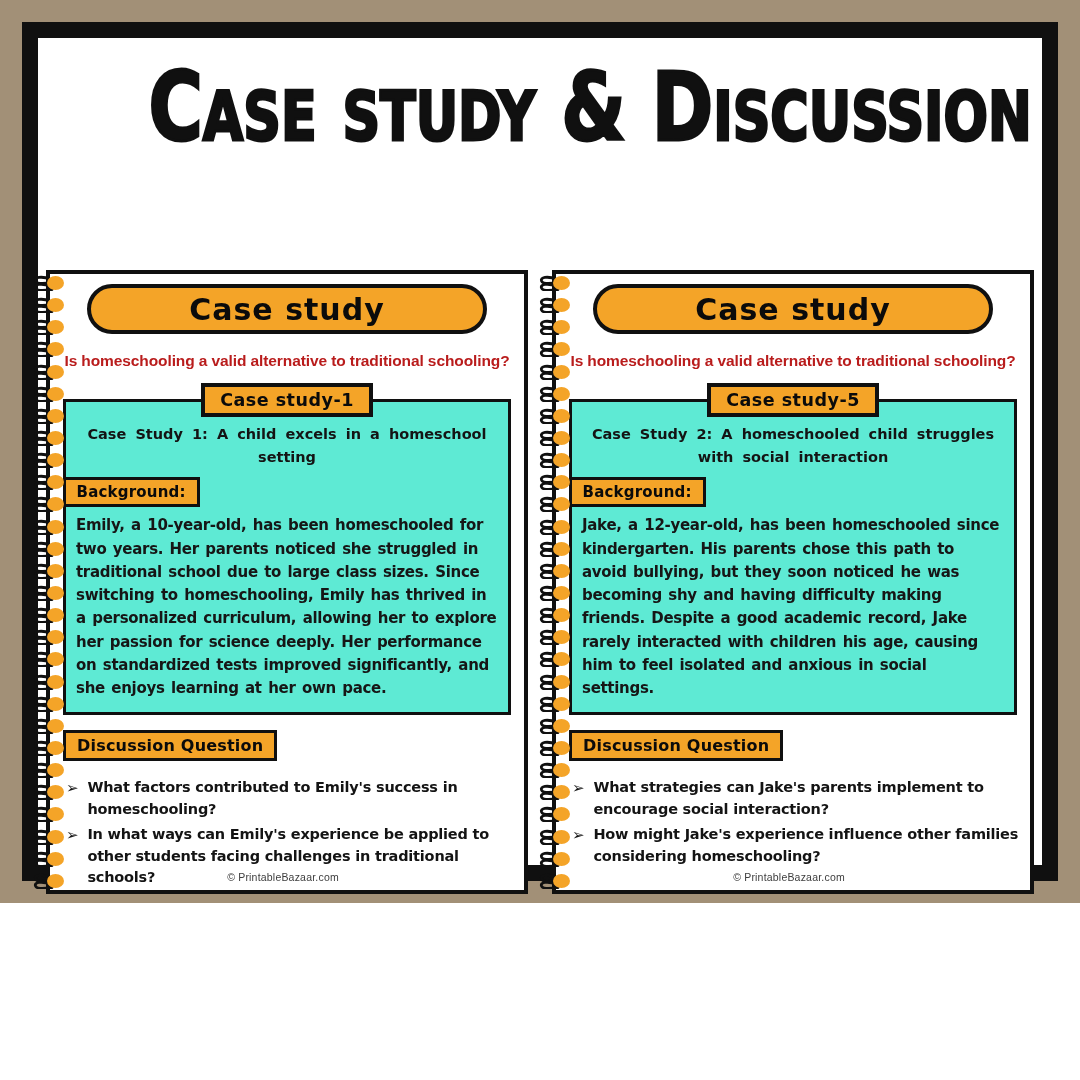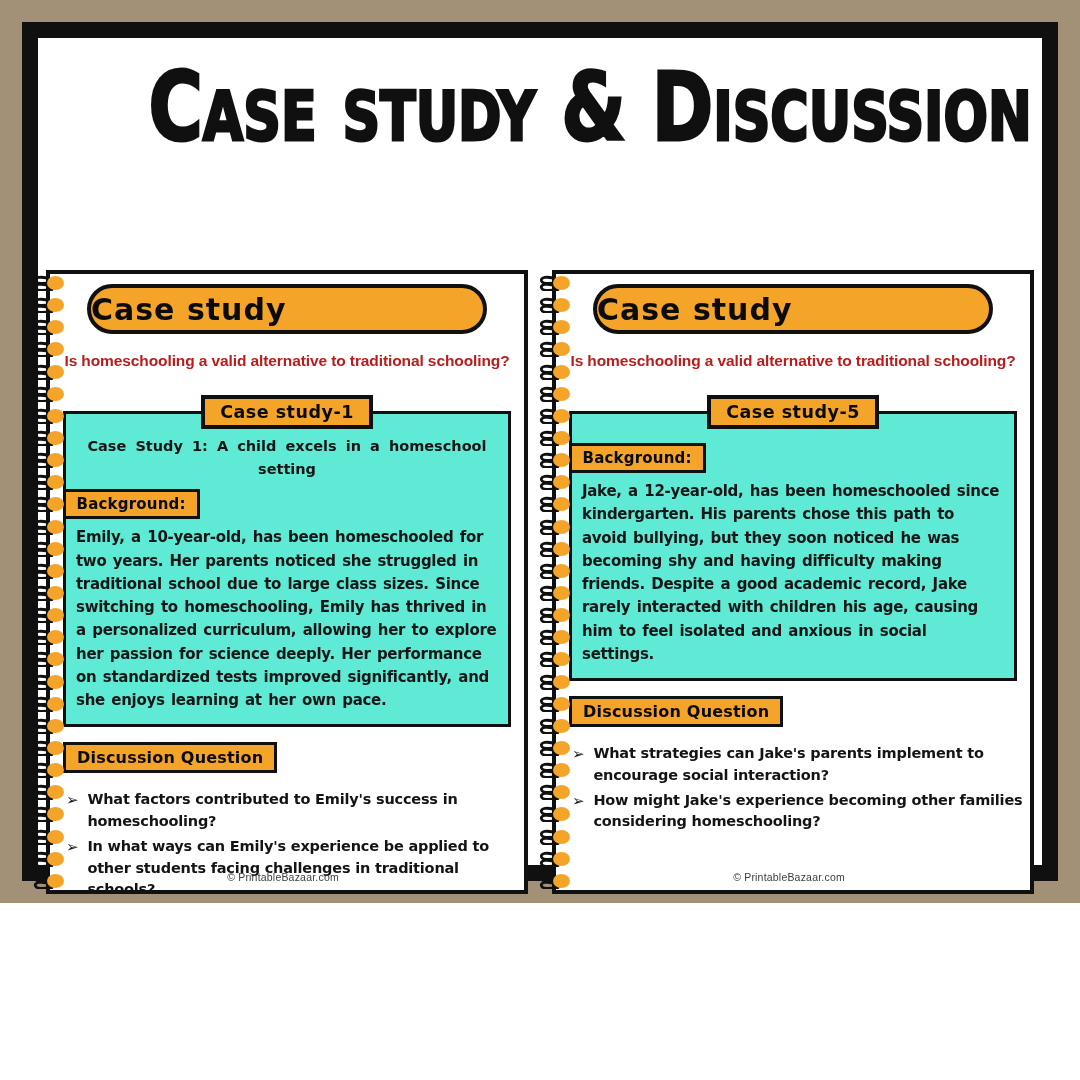--- a/index.html
+++ b/index.html
@@ -42,30 +42,30 @@
   .spiral-rail{
     position:absolute;left:-18px;top:0;height:100%;width:34px;
     display:flex;flex-direction:column;justify-content:space-between;
     padding:1px 0;box-sizing:border-box;z-index:5;
   }
   .spiral-rail svg{display:block;flex:0 0 auto;}
   .pill{
     width:392px;height:42px;margin:10px auto 4px;
     border:4px solid var(--ink);border-radius:27px;
     background:var(--accent);
-    display:flex;align-items:center;justify-content:flex-start;
+    display:flex;align-items:center;justify-content:center;
     font-weight:bold;font-size:30px;letter-spacing:1px;color:#0b0b0b;
   }
   .question{
     margin:18px 6px 0;text-align:center;
     font-family:"Liberation Sans",sans-serif;
     font-weight:bold;font-size:15.5px;letter-spacing:-0.1px;color:#b91c1c;
   }
   .tab{
-    width:max-content;min-width:118px;margin:25px auto -18px;
+    width:max-content;min-width:118px;margin:13px auto -18px;
     position:relative;z-index:2;
     border:4px solid var(--ink);background:var(--accent);
     padding:3px 15px;text-align:center;
     font-weight:bold;font-size:17.5px;letter-spacing:0.5px;color:#0b0b0b;
   }
   .content-box{
     margin:0 13px;border:3.5px solid var(--ink);
     padding:21px 8px 10px;position:relative;background:#5eead4;
   }
   .case-title{
@@ -425,34 +425,35 @@
 
       <div class="pill">
         <span>Case study</span>
       </div>
 
       <p class="question">Is homeschooling a valid alternative to traditional schooling?</p>
 
       <div class="tab">Case study-5</div>
 
       <div class="content-box">
+        <p class="case-title">Case Study 2: A homeschooled child struggles with social interaction</p>
         <div class="inline-label bg-label">Background:</div>
         <p class="body-text">Jake, a 12-year-old, has been homeschooled since kindergarten. His parents chose this path to avoid bullying, but they soon noticed he was becoming shy and having difficulty making friends. Despite a good academic record, Jake rarely interacted with children his age, causing him to feel isolated and anxious in social settings.</p>
       </div>
 
       <div class="inline-label dq-label">Discussion Question</div>
 
       <ul class="questions">
         <li>
           <span class="arrow">➢</span>
           <span>What strategies can Jake's parents implement to encourage social interaction?</span>
         </li>
         <li>
           <span class="arrow">➢</span>
-          <span>How might Jake's experience becoming other families considering homeschooling?</span>
+          <span>How might Jake's experience influence other families considering homeschooling?</span>
         </li>
       </ul>
 
       <div class="page-footer">© PrintableBazaar.com</div>
     </section>
 
   </div>
 </div>
 
 </body></html>

